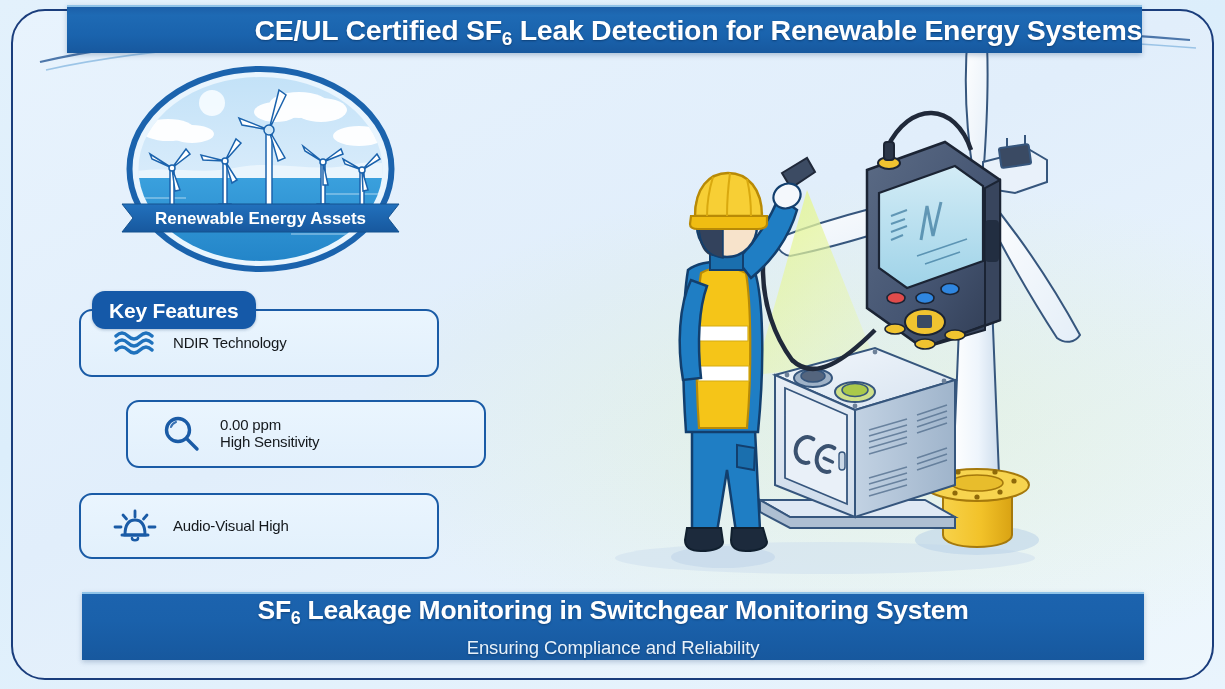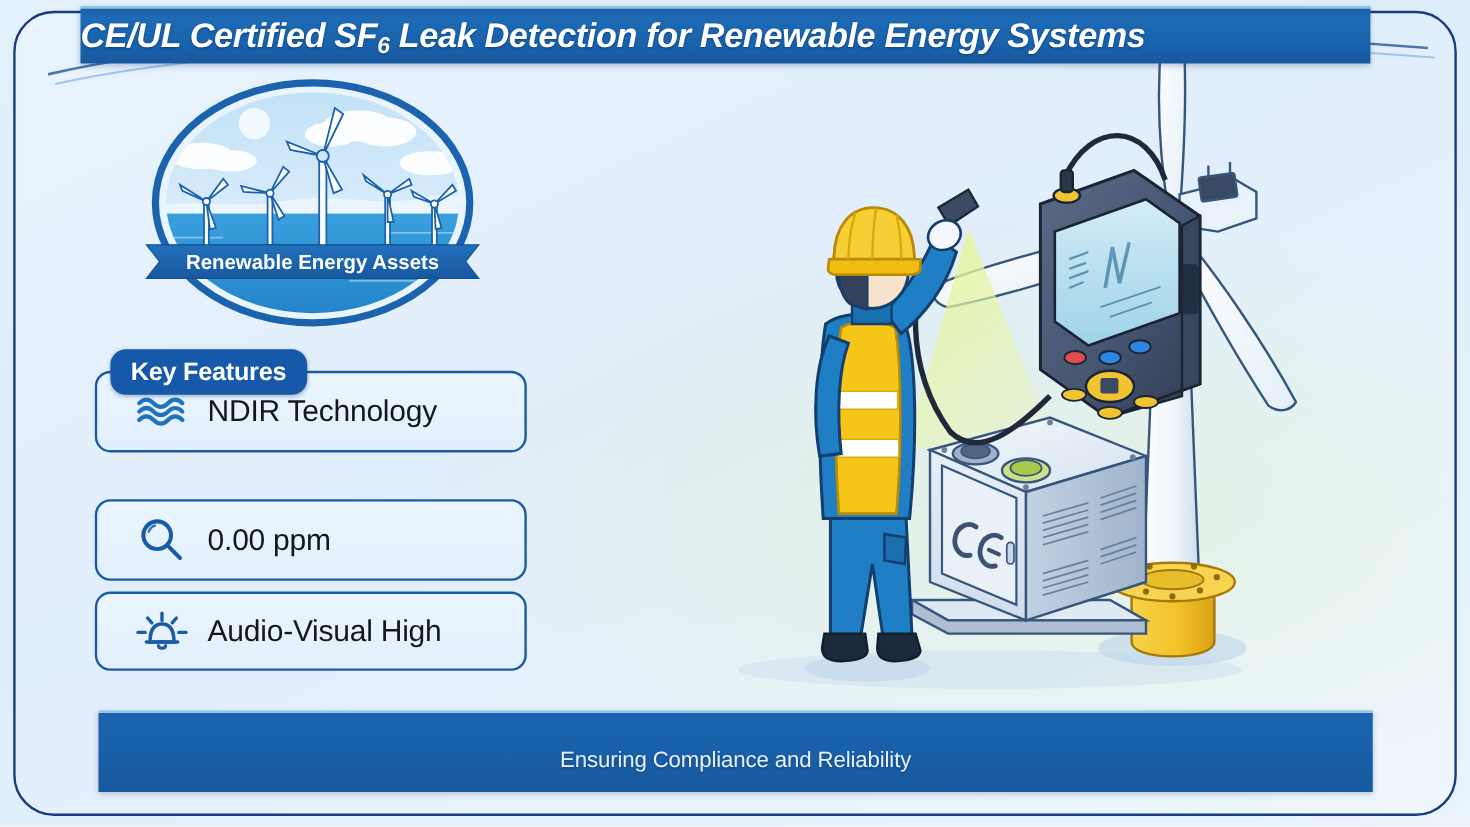--- a/index.html
+++ b/index.html
@@ -31,24 +31,23 @@
     pointer-events: none;
   }
 
   
   .title-banner {
     position: absolute;
     left: 67px; top: 5px;
     width: 1075px; height: 48px;
     background: linear-gradient(180deg,#1c5fa8 0%, #1e6ab4 18%, #1a63ad 62%, #17589e 100%);
     border-top: 2px solid #8fc3e8;
-    display: flex; align-items: center; justify-content: flex-start;
+    display: flex; align-items: center; justify-content: flex-end;
     box-shadow: 0 2px 5px rgba(20,60,110,.28);
     z-index: 6;
-    font-style: italic;
   }
   .title-banner .txt {
     color: #ffffff;
     font-size: 28.5px;
     font-weight: bold;
     letter-spacing: -0.3px;
     white-space: nowrap;
     text-shadow: 0 1px 2px rgba(8,40,80,.55);
   }
   .title-banner .txt sub { font-size: 19px; vertical-align: baseline; position: relative; top: 5px; }
@@ -87,27 +86,27 @@
     border: 2px solid #1a5ba6;
     border-radius: 13px;
     display: flex;
     align-items: center;
     padding-left: 22px;
     z-index: 3;
   }
   .feat-card .ficon { width: 64px; flex: 0 0 64px; display:flex; align-items:center; justify-content:center; }
   .feat-card .flabel {
     color: #14181c;
-    font-size: 25px;
+    font-size: 15px;
     letter-spacing: -0.2px;
     line-height: 1.12;
     padding-left: 6px;
   }
   #card-0 { top: 309px; height: 68px; }
-  #card-1 { top: 416px; height: 68px; }
+  #card-1 { top: 400px; height: 68px; margin-left: 47px; }
   #card-2 { top: 493px; height: 66px; }
 
   
   .illus { position: absolute; left: 455px; top: 30px; width: 740px; height: 560px; z-index: 2; }
 
   
   .bottom-banner {
     position: absolute;
     left: 82px; top: 592px;
     width: 1062px; height: 68px;
@@ -290,20 +289,21 @@
       <svg width="42" height="40" viewBox="0 0 42 40">
         <g fill="none" stroke="#1a5ba6" stroke-width="3.4" stroke-linecap="round">
           <circle cx="17" cy="16" r="11.5"></circle>
           <line x1="25.5" y1="24.5" x2="36" y2="35"></line>
           <path d="M10,13 A8,8 0 0 1 15,8" stroke-width="2.1" opacity="0.85"></path>
         </g>
       </svg>
     </div>
     <div class="flabel">
       <div>0.00 ppm</div>
+      <div>High Sensitivity</div>
     </div>
   </div>
 
   <div class="feat-card" id="card-2">
     <div class="ficon">
       <svg width="48" height="40" viewBox="0 0 48 40">
         <g fill="none" stroke="#1a5ba6" stroke-width="2.8" stroke-linecap="round">
           <path d="M14,29 C14,21 16,14 24,14 C32,14 34,21 34,29 Z" stroke-width="3"></path>
           <line x1="11" y1="29" x2="37" y2="29" stroke-width="3"></line>
           <path d="M21,32 C21,35 27,35 27,32" stroke-width="2.6"></path>
@@ -540,16 +540,17 @@
       <path d="M236,186 L312,186 L312,194 C312,197 308,199 303,199 L243,199 C238,199 235,197 235,194 Z" fill="#f0bd12" stroke="#b88a06" stroke-width="2.2"></path>
       <g stroke="#d9a90f" stroke-width="2" fill="none">
         <path d="M258,147 C254,160 252,172 252,186"></path>
         <path d="M275,143 C273,158 272,172 272,186"></path>
         <path d="M292,149 C295,162 296,174 296,186"></path>
       </g>
     </g>
   </svg>
 
   <div class="bottom-banner">
+    <div class="b1"><span>SF</span><sub>6</sub><span> Leakage Monitoring in Switchgear Monitoring System</span></div>
     <div class="b2">Ensuring Compliance and Reliability</div>
   </div>
 
 </div>
 
 </body></html>

